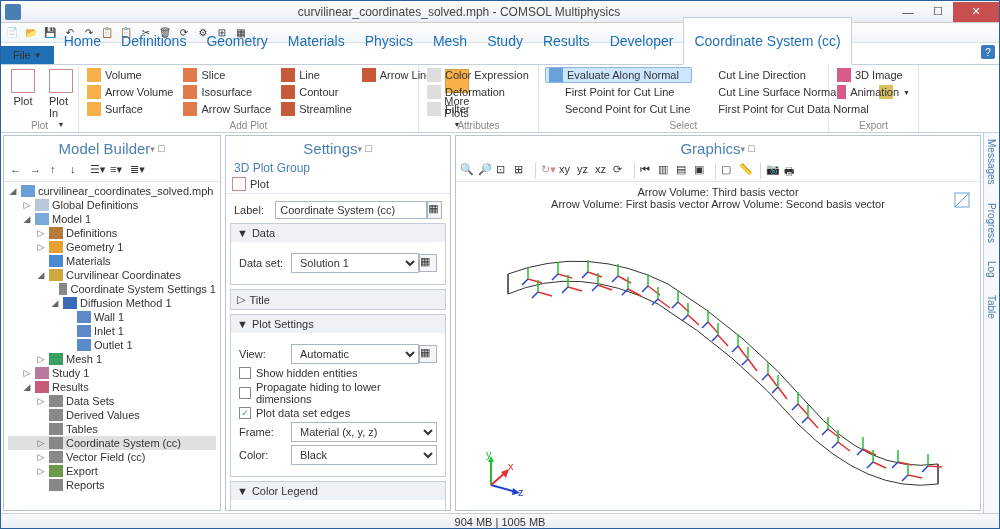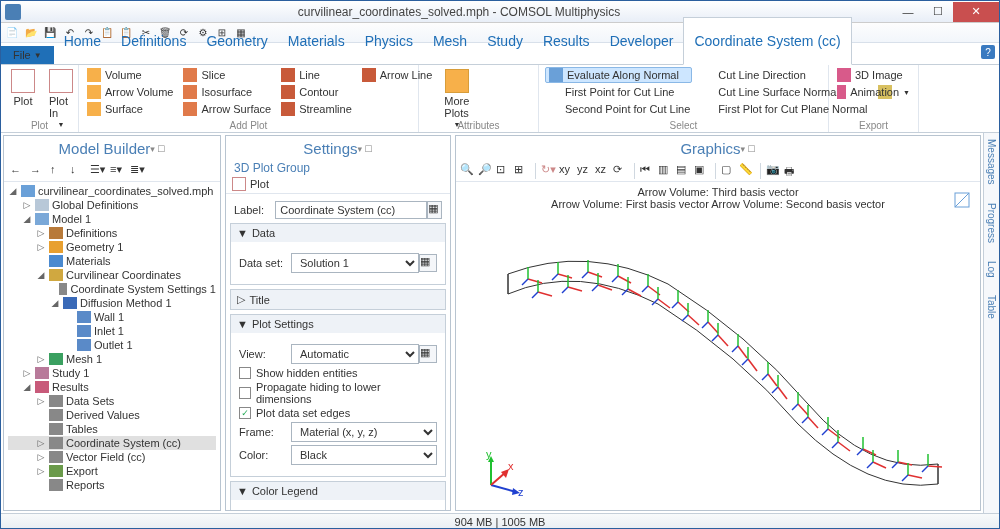--- a/index.html
+++ b/index.html
@@ -178,20 +178,34 @@
       <div class="bigbtn">
           <div class="ico" style="background:#f7b04a"></div>
           <span>More
 Plots</span>
           <span style="font-size:7px">▼</span>
         </div>
     </div>
     <div class="rgroup-label">Add Plot</div>
   </div>
   <div class="rgroup" style="width:120px">
+    <div class="rcol">
+      <div class="smbtn" style="color:#aaa">
+          <span class="ico" style="background:#ddd"></span>
+          <span>Color Expression</span>
+        </div>
+      <div class="smbtn" style="color:#aaa">
+          <span class="ico" style="background:#ddd"></span>
+          <span>Deformation</span>
+        </div>
+      <div class="smbtn" style="color:#aaa">
+          <span class="ico" style="background:#ddd"></span>
+          <span>Filter</span>
+        </div>
+    </div>
     <div class="rgroup-label">Attributes</div>
   </div>
   <div class="rgroup" style="width:290px">
     <div class="rrow">
       <div class="rcol">
         <div class="smbtn highlight">
             <span class="ico" style="background:#6aa0d8"></span>
             <span>Evaluate Along Normal</span>
           </div>
         <div class="smbtn">
@@ -207,21 +221,21 @@
         <div class="smbtn">
             <span class="ico"></span>
             <span>Cut Line Direction</span>
           </div>
         <div class="smbtn">
             <span class="ico"></span>
             <span>Cut Line Surface Normal</span>
           </div>
         <div class="smbtn">
             <span class="ico"></span>
-            <span>First Plot for Cut Plane Normal</span>
+            <span>First Point for Cut Data Normal</span>
           </div>
       </div>
       <div class="rcol" style="justify-content:center">
         <div class="smbtn">
             <span class="ico" style="background:#d8c060"></span>
           </div>
       </div>
     </div>
     <div class="rgroup-label">Select</div>
   </div>

